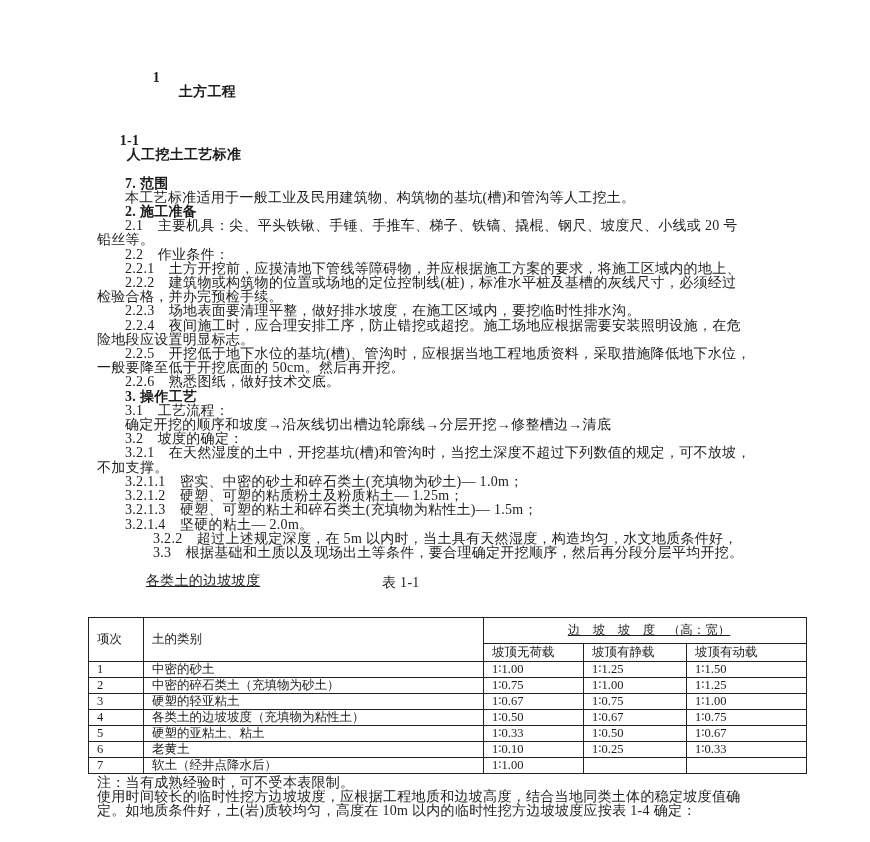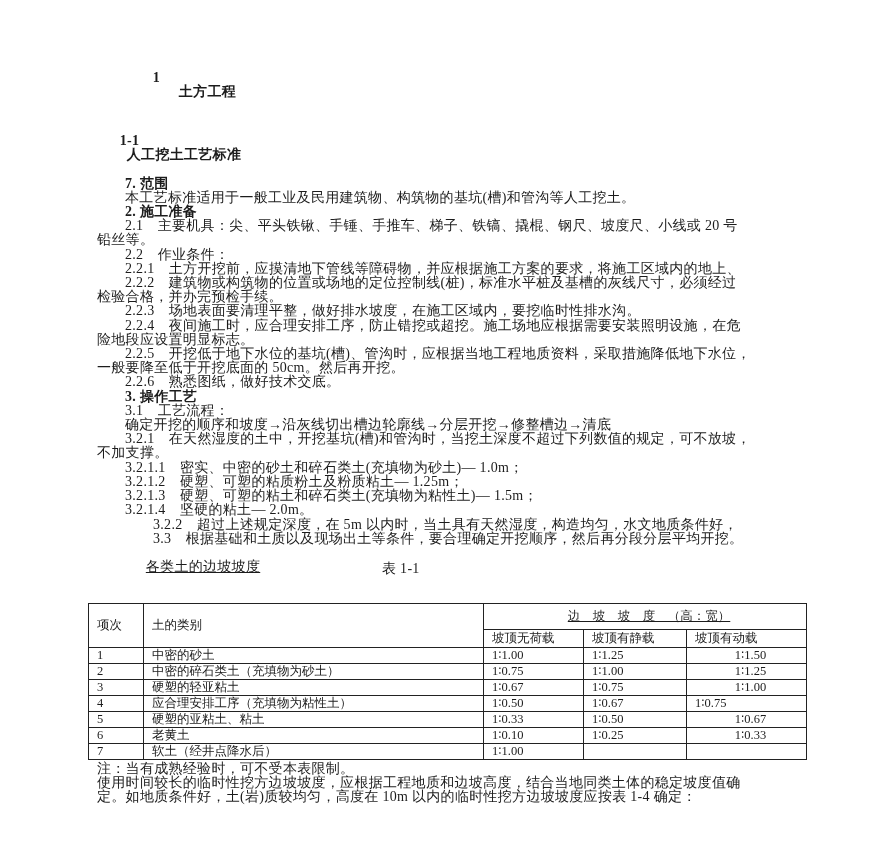--- a/index.html
+++ b/index.html
@@ -47,21 +47,21 @@
     white-space:pre;
     vertical-align:middle;
   }
   .t1{width:718px;}
   .t1 tr.hdr1 td{height:25px;}
   .t1 tr.hdr2 td{height:17px;}
   .t1 tr.data td{height:15px;}
   .c-item{padding-left:10px;}
   .c-soil{padding-left:14px;}
   .c-group{text-align:center;padding-left:0;text-decoration:underline;}
-  .ar{text-align:center;padding-right:14px;}
+  .ar{text-align:left;padding-right:14px;}
   .notes{margin-top:2px;}
 </style>
 </head>
 <body>
 
 <div class="page">
   <div class="content">
 
     <div class="ln chapter">
       <span class="b">1</span>
@@ -84,20 +84,21 @@
     <div class="ln">检验合格，并办完预检手续。</div>
     <div class="ln i1">2.2.3　场地表面要清理平整，做好排水坡度，在施工区域内，要挖临时性排水沟。</div>
     <div class="ln i1">2.2.4　夜间施工时，应合理安排工序，防止错挖或超挖。施工场地应根据需要安装照明设施，在危</div>
     <div class="ln">险地段应设置明显标志。</div>
     <div class="ln i1">2.2.5　开挖低于地下水位的基坑(槽)、管沟时，应根据当地工程地质资料，采取措施降低地下水位，</div>
     <div class="ln">一般要降至低于开挖底面的 50cm。然后再开挖。</div>
     <div class="ln i1">2.2.6　熟悉图纸，做好技术交底。</div>
     <div class="ln i1 b">3. 操作工艺</div>
     <div class="ln i1">3.1　工艺流程：</div>
     <div class="ln i1">确定开挖的顺序和坡度→沿灰线切出槽边轮廓线→分层开挖→修整槽边→清底</div>
+    <div class="ln i1">3.2　坡度的确定：</div>
     <div class="ln i1">3.2.1　在天然湿度的土中，开挖基坑(槽)和管沟时，当挖土深度不超过下列数值的规定，可不放坡，</div>
     <div class="ln">不加支撑。</div>
     <div class="ln i1">3.2.1.1　密实、中密的砂土和碎石类土(充填物为砂土)— 1.0m；</div>
     <div class="ln i1">3.2.1.2　硬塑、可塑的粘质粉土及粉质粘土— 1.25m；</div>
     <div class="ln i1">3.2.1.3　硬塑、可塑的粘土和碎石类土(充填物为粘性土)— 1.5m；</div>
     <div class="ln i1">3.2.1.4　坚硬的粘土— 2.0m。</div>
     <div class="ln i2">3.2.2　超过上述规定深度，在 5m 以内时，当土具有天然湿度，构造均匀，水文地质条件好，</div>
     <div class="ln i2">3.3　根据基础和土质以及现场出土等条件，要合理确定开挖顺序，然后再分段分层平均开挖。</div>
 
     <div class="ln cap">
@@ -140,21 +141,21 @@
       </tr>
       <tr class="data">
         <td class="c-item">3</td>
         <td class="c-soil">硬塑的轻亚粘土</td>
         <td>1∶0.67</td>
         <td>1∶0.75</td>
         <td class="ar">1∶1.00</td>
       </tr>
       <tr class="data">
         <td class="c-item">4</td>
-        <td class="c-soil">应合理安排工序（充填物为粘性土）</td>
+        <td class="c-soil">各类土的边坡坡度（充填物为粘性土）</td>
         <td>1∶0.50</td>
         <td>1∶0.67</td>
         <td>1∶0.75</td>
       </tr>
       <tr class="data">
         <td class="c-item">5</td>
         <td class="c-soil">硬塑的亚粘土、粘土</td>
         <td>1∶0.33</td>
         <td>1∶0.50</td>
         <td class="ar">1∶0.67</td>

